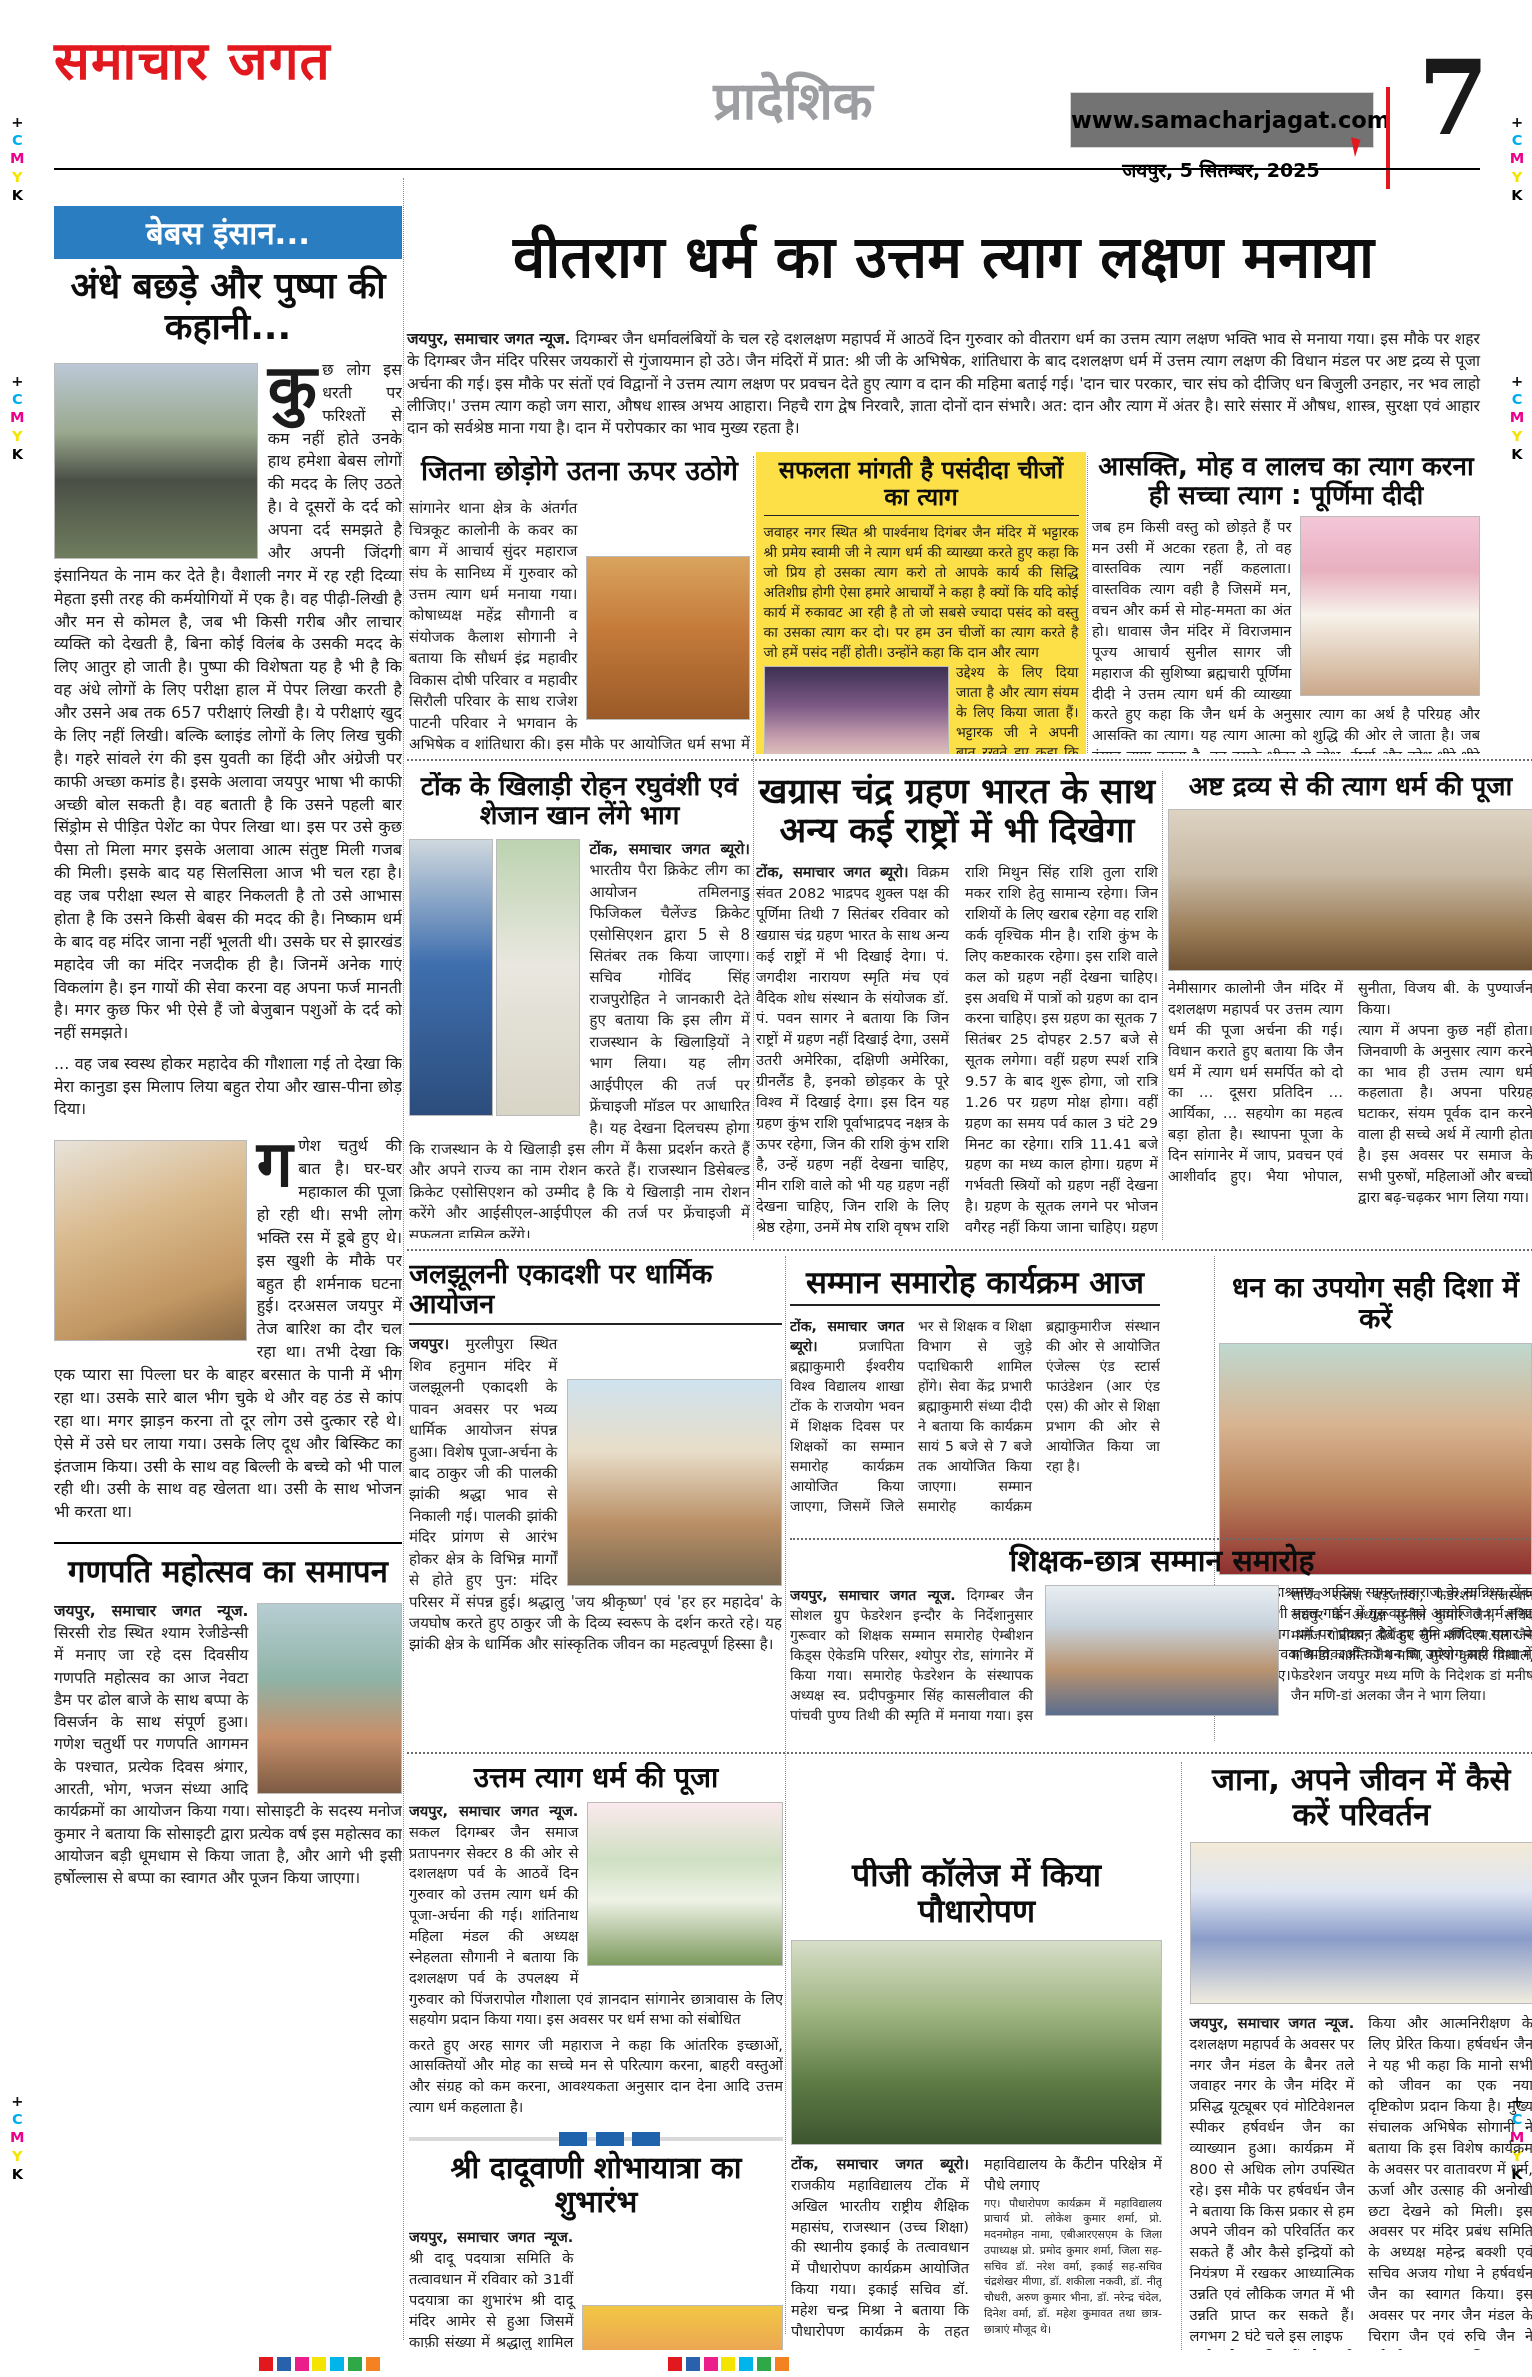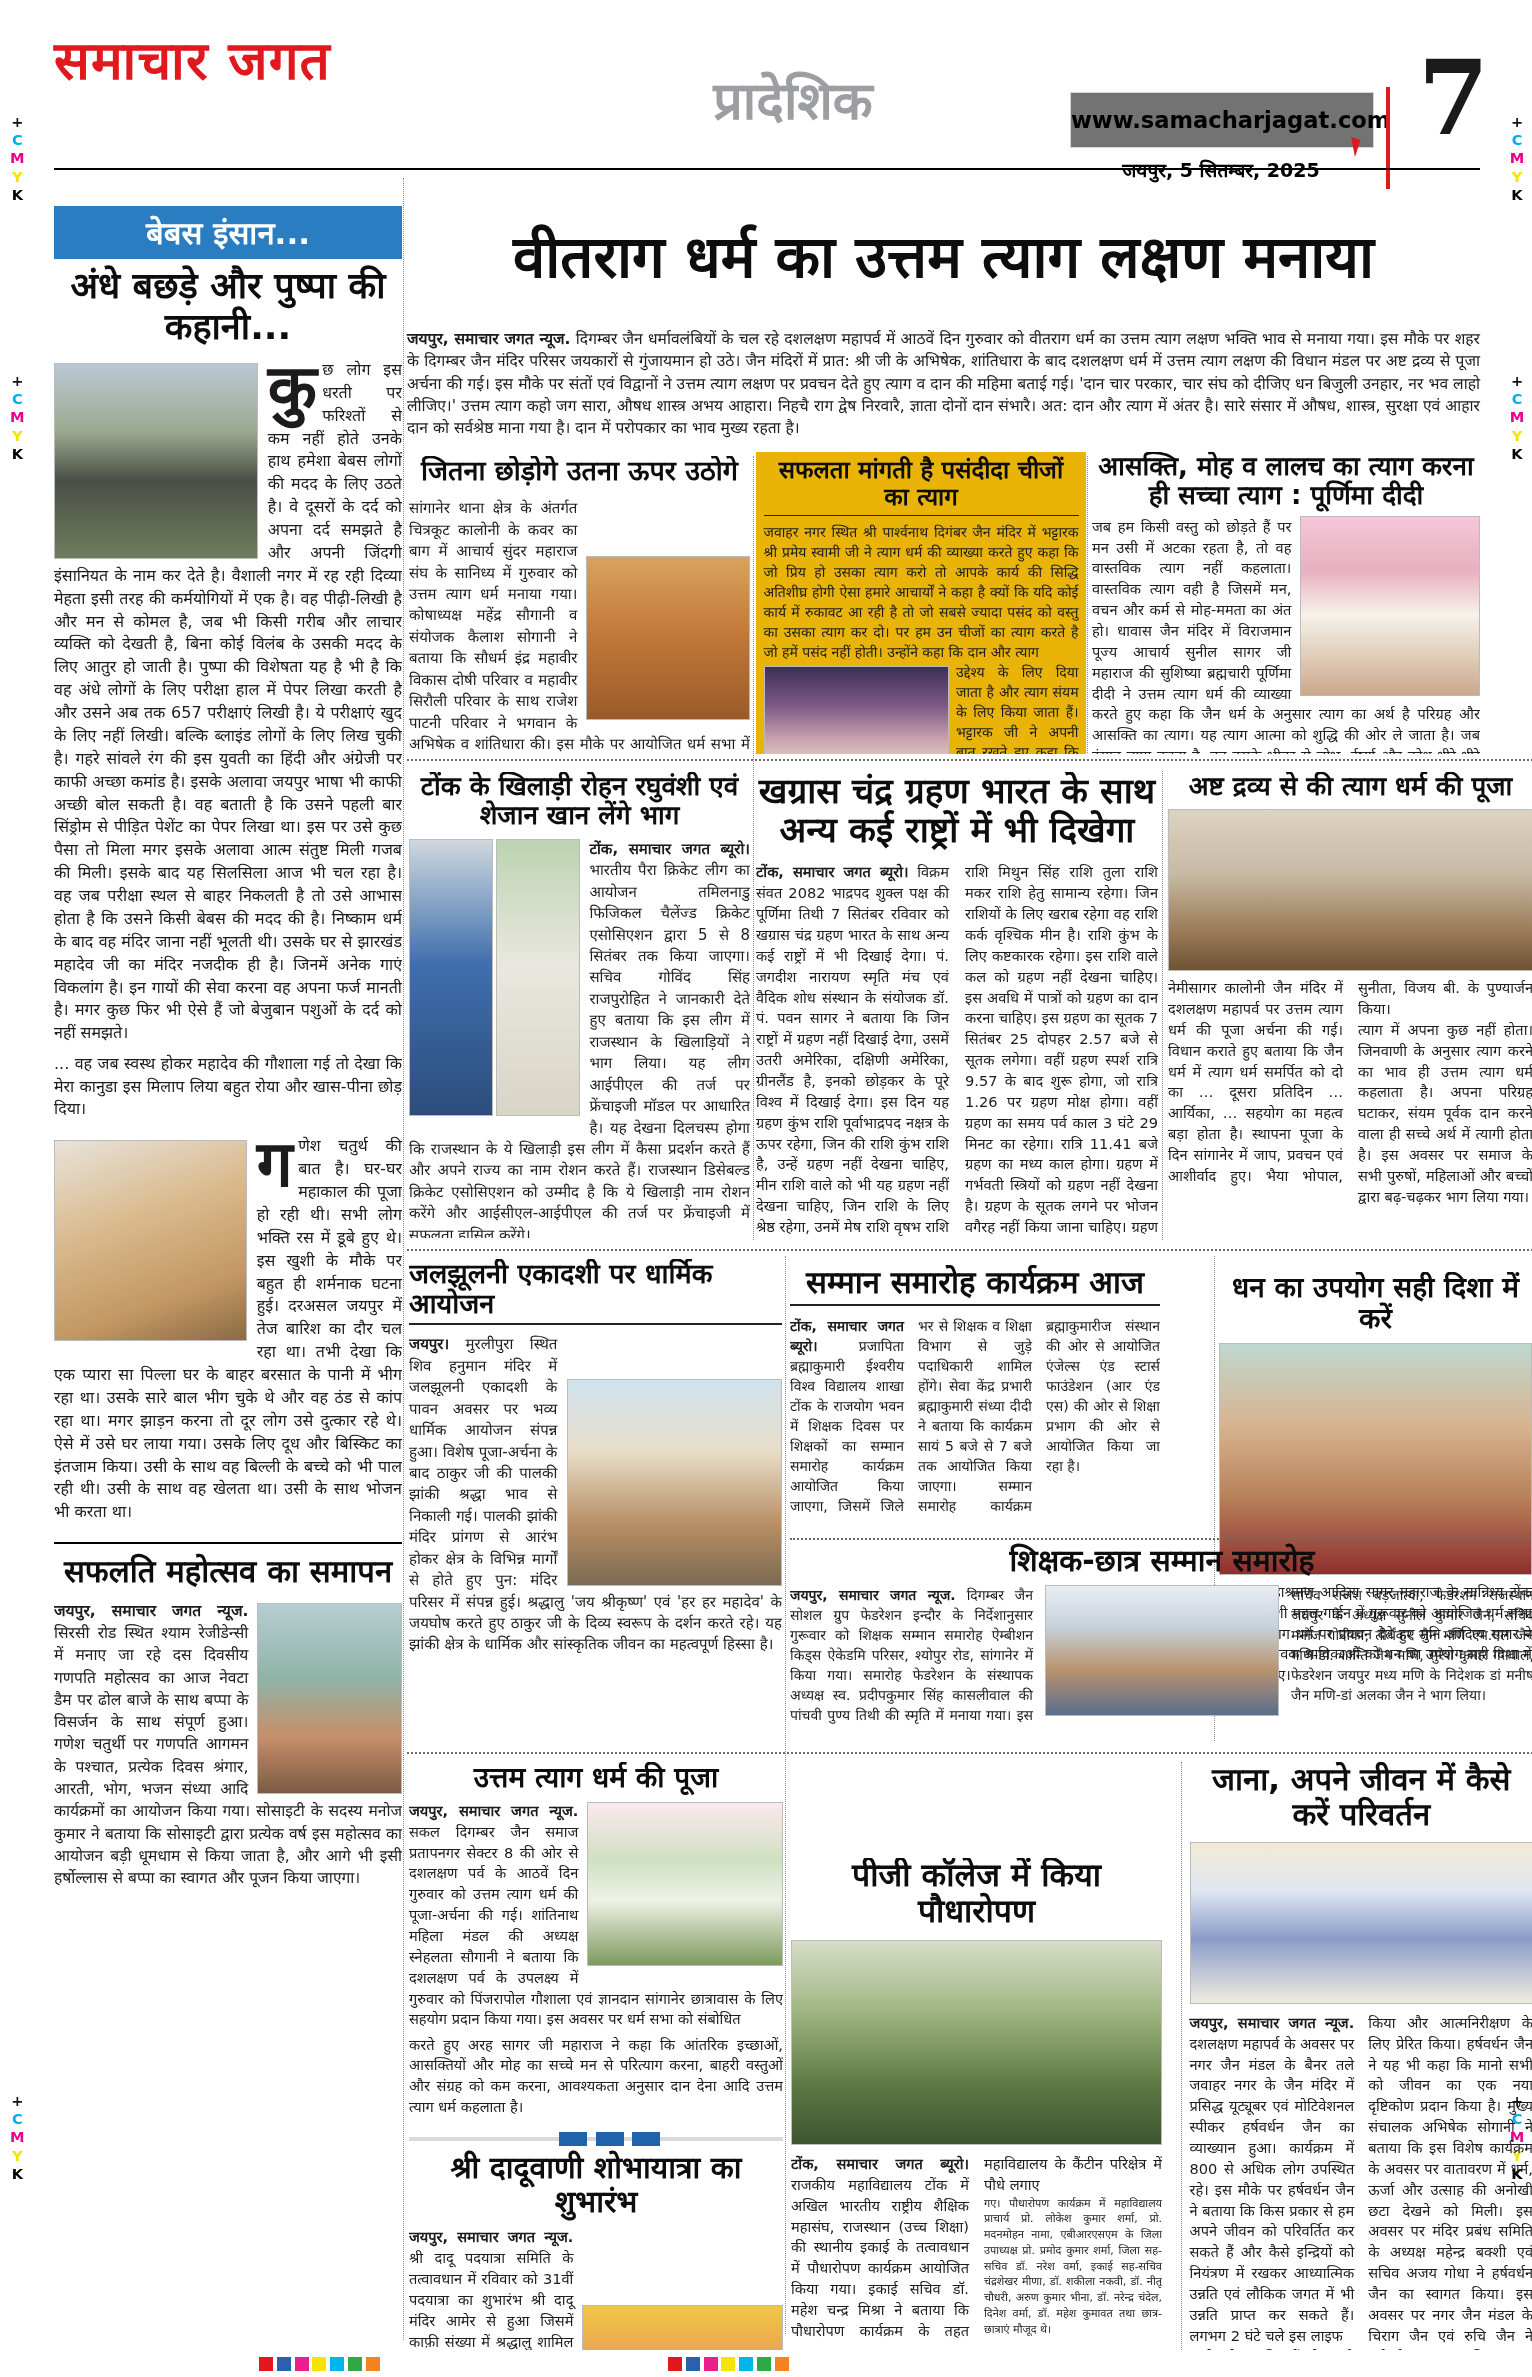--- a/index.html
+++ b/index.html
@@ -11,21 +11,21 @@
   .headline{font-weight:bold;color:#0d0d0d;line-height:1.12;}
   .body{font-size:15px;line-height:1.43;text-align:justify;color:#1c1c1c;}
   .byline{font-weight:bold;}
   .dropcap{float:left;font-size:64px;line-height:.82;font-weight:bold;padding:3.2px 5.4px 0 0;}
   .dotline-h{border-top:2.2px dotted #6b6b6b;height:0;}
   .dotline-v{border-left:1.6px dotted #8a8a8a;width:0;}
   .solidrule{background:#000;}
   .cmyk{font-size:14.6px;font-weight:bold;line-height:1.25;text-align:center;}
   .cmyk .c{color:#00aeef}.cmyk .m{color:#ec008c}.cmyk .y{color:#f4e400}.cmyk .k{color:#000}
   .dots span{display:inline-block;width:14px;height:14px;margin-right:3.8px;}
-  .peach{background:#eab308;}
+  .peach{background:#fde047;}
   h1,h2,h3,p{margin:0;padding:0;}
 </style>
 </head>
 <body>
 
 <div class="page">
 
   <div class="abs cmyk" style="left:4.3px;top:113px;width:26px;">
     <div>+</div>
       <div class="c">C</div>
@@ -99,21 +99,21 @@
     <div style="margin-top:12px;">
       <div class="photo" style="float:left;width:202px;height:194px;margin:4.3px 9.7px 4.3px 0;background:linear-gradient(180deg,#bcc8d6 0%,#9aa98e 35%,#4a4f46 60%,#6f7d5e 100%);"></div>
       <p class="body" style="font-size:16px;"><span class="dropcap">कु</span><span>छ लोग इस धरती पर फरिश्तों से कम नहीं होते उनके हाथ हमेशा बेबस लोगों की मदद के लिए उठते है। वे दूसरों के दर्द को अपना दर्द समझते है और अपनी जिंदगी इंसानियत के नाम कर देते है। वैशाली नगर में रह रही दिव्या मेहता इसी तरह की कर्मयोगियों में एक है। वह पीढ़ी-लिखी है और मन से कोमल है, जब भी किसी गरीब और लाचार व्यक्ति को देखती है, बिना कोई विलंब के उसकी मदद के लिए आतुर हो जाती है। पुष्पा की विशेषता यह है भी है कि वह अंधे लोगों के लिए परीक्षा हाल में पेपर लिखा करती है और उसने अब तक 657 परीक्षाएं लिखी है। ये परीक्षाएं खुद के लिए नहीं लिखी। बल्कि ब्लाइंड लोगों के लिए लिख चुकी है। गहरे सांवले रंग की इस युवती का हिंदी और अंग्रेजी पर काफी अच्छा कमांड है। इसके अलावा जयपुर भाषा भी काफी अच्छी बोल सकती है। वह बताती है कि उसने पहली बार सिंड्रोम से पीड़ित पेशेंट का पेपर लिखा था। इस पर उसे कुछ पैसा तो मिला मगर इसके अलावा आत्म संतुष्ट मिली गजब की मिली। इसके बाद यह सिलसिला आज भी चल रहा है। वह जब परीक्षा स्थल से बाहर निकलती है तो उसे आभास होता है कि उसने किसी बेबस की मदद की है। निष्काम धर्म के बाद वह मंदिर जाना नहीं भूलती थी। उसके घर से झारखंड महादेव जी का मंदिर नजदीक ही है। जिनमें अनेक गाएं विकलांग है। इन गायों की सेवा करना वह अपना फर्ज मानती है। मगर कुछ फिर भी ऐसे हैं जो बेजुबान पशुओं के दर्द को नहीं समझते।</span></p>
       <p class="body" style="font-size:16px;margin-top:7.5px;">... वह जब स्वस्थ होकर महादेव की गौशाला गई तो देखा कि मेरा कानुडा इस मिलाप लिया बहुत रोया और खास-पीना छोड़ दिया।</p>
     </div>
     <div style="margin-top:14px;">
       <div class="photo" style="float:left;width:191px;height:199px;margin:4.3px 9.7px 4.3px 0;background:linear-gradient(160deg,#e8e3da 0%,#d9b98c 40%,#c29763 75%,#8a6a45 100%);"></div>
       <p class="body" style="font-size:16px;"><span class="dropcap">ग</span><span>णेश चतुर्थ की बात है। घर-घर महाकाल की पूजा हो रही थी। सभी लोग भक्ति रस में डूबे हुए थे। इस खुशी के मौके पर बहुत ही शर्मनाक घटना हुई। दरअसल जयपुर में तेज बारिश का दौर चल रहा था। तभी देखा कि एक प्यारा सा पिल्ला घर के बाहर बरसात के पानी में भीग रहा था। उसके सारे बाल भीग चुके थे और वह ठंड से कांप रहा था। मगर झाड़न करना तो दूर लोग उसे दुत्कार रहे थे। ऐसे में उसे घर लाया गया। उसके लिए दूध और बिस्किट का इंतजाम किया। उसी के साथ वह बिल्ली के बच्चे को भी पाल रही थी। उसी के साथ वह खेलता था। उसी के साथ भोजन भी करता था।</span></p>
     </div>
     <div style="clear:both;height:0;border-top:2.7px solid #000;margin:18.3px 0 9.7px;"></div>
-    <h2 class="headline center" style="font-size:31px;">सफलति महोत्सव का समापन</h2>
+    <h2 class="headline center" style="font-size:31px;">गणपति महोत्सव का समापन</h2>
     <div style="margin-top:10.8px;">
       <div class="photo" style="float:right;width:143px;height:189px;margin:3.2px 0 4.3px 8.6px;background:linear-gradient(180deg,#b7cdd3 0%,#8fb3a6 40%,#c78f6a 70%,#7c5b43 100%);"></div>
       <p class="body" style="font-size:15.6px;"><b class="byline">जयपुर, समाचार जगत न्यूज.</b> <span>सिरसी रोड स्थित श्याम रेजीडेन्सी में मनाए जा रहे दस दिवसीय गणपति महोत्सव का आज नेवटा डैम पर ढोल बाजे के साथ बप्पा के विसर्जन के साथ संपूर्ण हुआ। गणेश चतुर्थी पर गणपति आगमन के पश्चात, प्रत्येक दिवस श्रंगार, आरती, भोग, भजन संध्या आदि कार्यक्रमों का आयोजन किया गया। सोसाइटी के सदस्य मनोज कुमार ने बताया कि सोसाइटी द्वारा प्रत्येक वर्ष इस महोत्सव का आयोजन बड़ी धूमधाम से किया जाता है, और आगे भी इसी हर्षोल्लास से बप्पा का स्वागत और पूजन किया जाएगा।</span></p>
     </div>
   </div>
 
   <div class="abs" style="left:409px;top:456px;width:341px;height:298px;overflow:hidden;">
     <h2 class="headline center" style="font-size:27px;">जितना छोड़ोगे उतना ऊपर उठोगे</h2>
     <div class="photo" style="float:right;width:162px;height:162px;margin:70px 0 4.3px 8.6px;background:linear-gradient(180deg,#d9a35e 0%,#c47a3a 45%,#9a5a28 100%);"></div>
     <p class="body" style="margin-top:12px;">सांगानेर थाना क्षेत्र के अंतर्गत चित्रकूट कालोनी के कवर का बाग में आचार्य सुंदर महाराज संघ के सानिध्य में गुरुवार को उत्तम त्याग धर्म मनाया गया। कोषाध्यक्ष महेंद्र सौगानी व संयोजक कैलाश सोगानी ने बताया कि सौधर्म इंद्र महावीर विकास दोषी परिवार व महावीर सिरौली परिवार के साथ राजेश पाटनी परिवार ने भगवान के अभिषेक व शांतिधारा की। इस मौके पर आयोजित धर्म सभा में आचार्य सुंदर सागर महाराज ने कहा कि त्याग का जीवन में बहुत महत्व है आप जितना छोड़ोगे उतना ही हल्का होते जाओगे और जो जितना हल्का रहेगा वह उतना ही ऊपर उठता है अर्थात् उन्नति करता है।</p>

